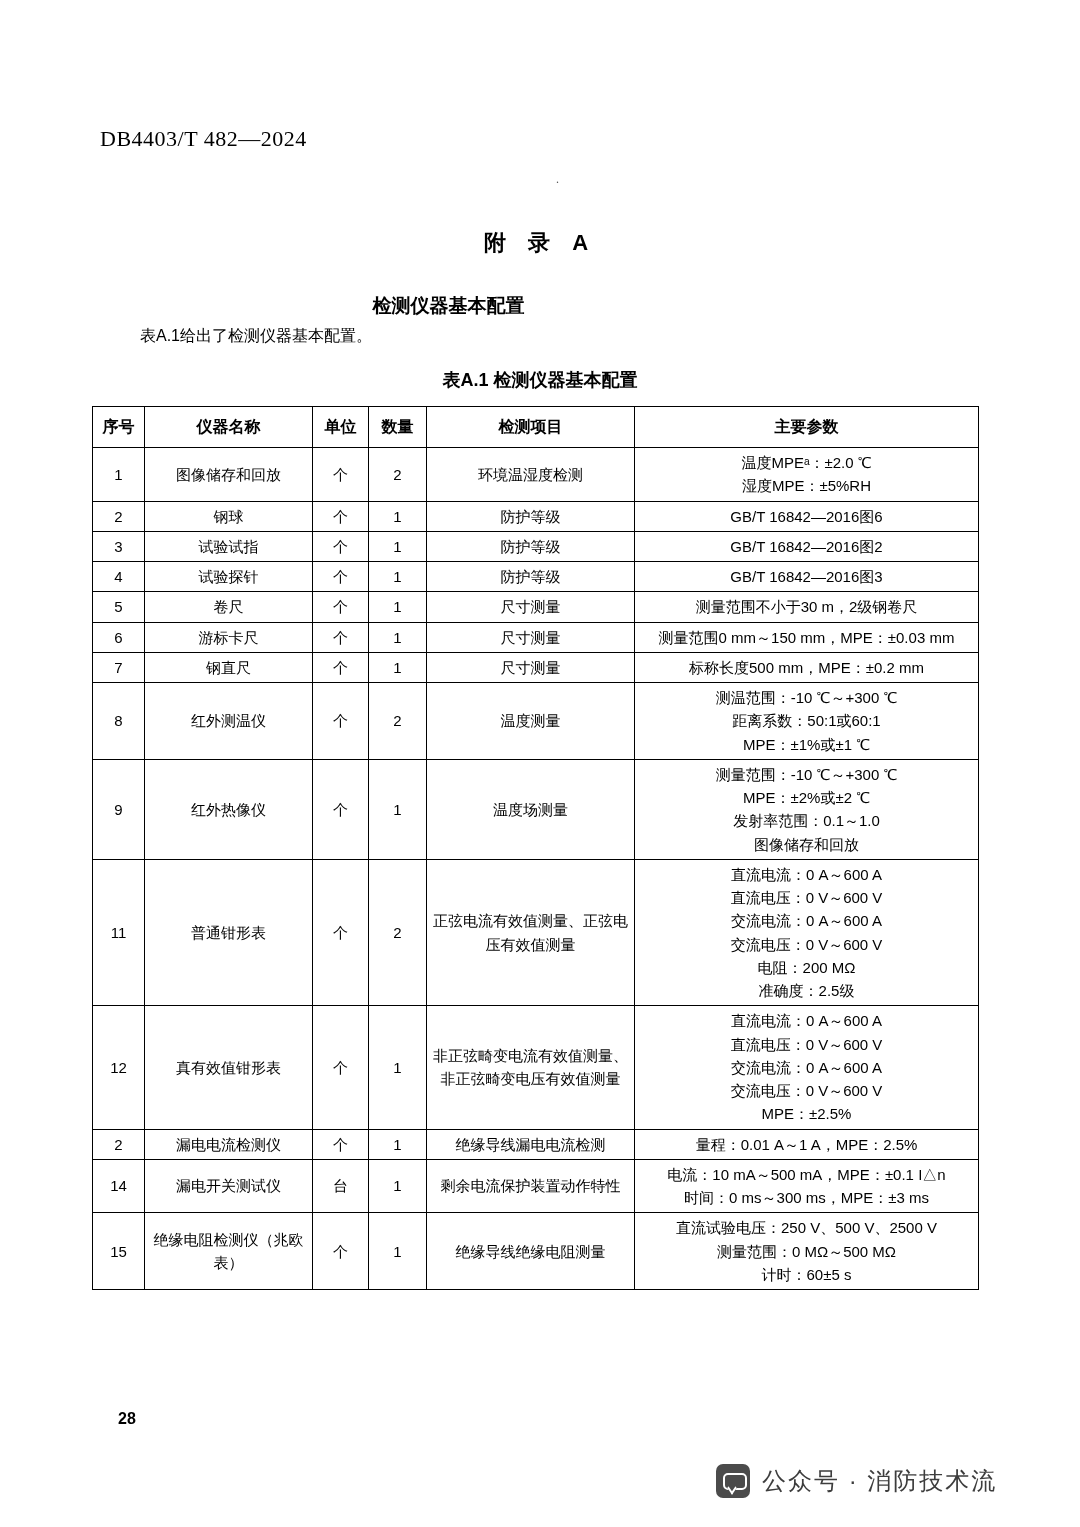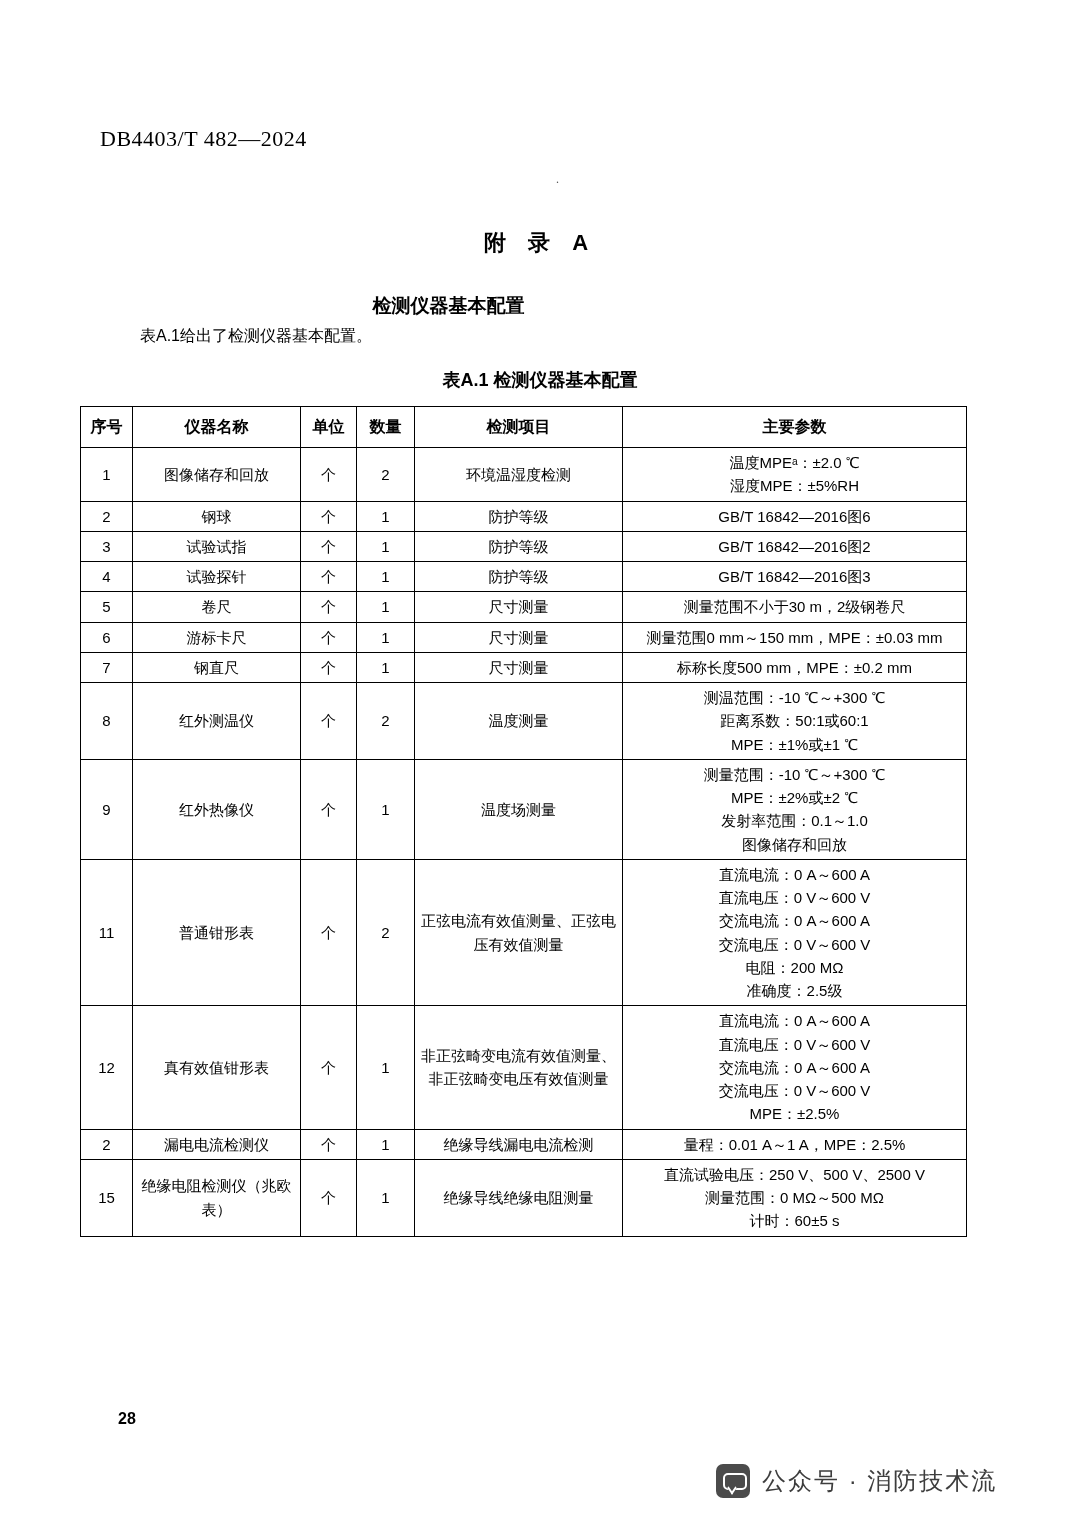--- a/index.html
+++ b/index.html
@@ -79,21 +79,21 @@
     left: 0;
     top: 368px;
     width: 1080px;
     text-align: center;
     font-size: 18px;
     font-weight: bold;
     font-family: "Liberation Sans", sans-serif;
   }
   table.spec {
     position: absolute;
-    left: 80px;
+    left: 92px;
     top: 406px;
     width: 886px;
     border-collapse: collapse;
     table-layout: fixed;
   }
   table.spec td, table.spec th {
     border: 1px solid #000;
     text-align: center;
     vertical-align: middle;
     font-size: 15px;
@@ -335,20 +335,31 @@
           <td>2</td>
           <td>漏电电流检测仪</td>
           <td>个</td>
           <td>1</td>
           <td>绝缘导线漏电电流检测</td>
           <td class="cell-multi">
             <div>量程：0.01 A～1 A，MPE：2.5%</div>
           </td>
         </tr>
         <tr>
+          <td>14</td>
+          <td>漏电开关测试仪</td>
+          <td>台</td>
+          <td>1</td>
+          <td>剩余电流保护装置动作特性</td>
+          <td class="cell-multi">
+            <div>电流：10 mA～500 mA，MPE：±0.1 I△n</div>
+            <div>时间：0 ms～300 ms，MPE：±3 ms</div>
+          </td>
+        </tr>
+        <tr>
           <td>15</td>
           <td>绝缘电阻检测仪（兆欧表）</td>
           <td>个</td>
           <td>1</td>
           <td>绝缘导线绝缘电阻测量</td>
           <td class="cell-multi">
             <div>直流试验电压：250 V、500 V、2500 V</div>
             <div>测量范围：0 MΩ～500 MΩ</div>
             <div>计时：60±5 s</div>
           </td>

